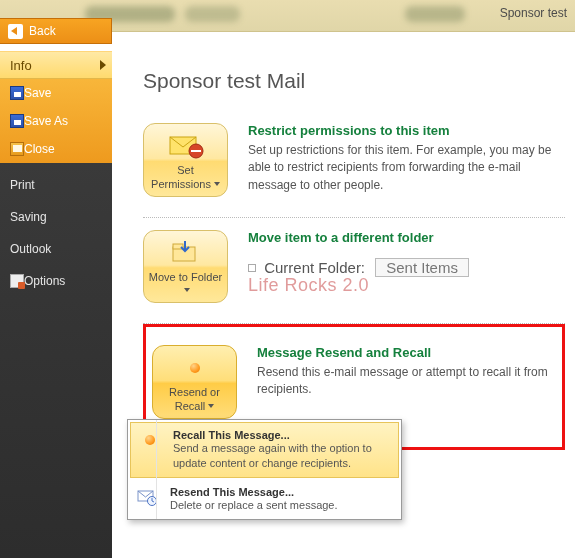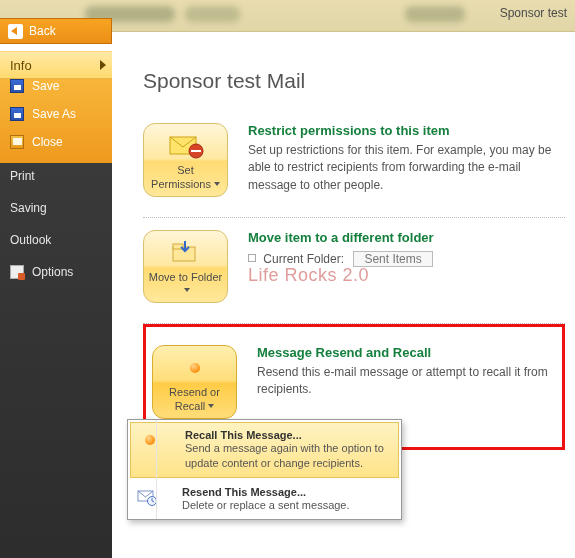--- a/index.html
+++ b/index.html
@@ -12,50 +12,50 @@
   .topbar .title{position:absolute;right:8px;top:6px;font-size:12px;color:#4b4b4b;}
   
   .backbar{position:absolute;left:0;top:18px;width:112px;height:26px;background:linear-gradient(#f7a422,#ec8f16);color:#fff;display:flex;align-items:center;gap:6px;padding-left:8px;border:1px solid #c56f08;border-left:none;}
   .backbar .arrow{width:15px;height:15px;background:#fff;border-radius:2px;position:relative;}
   .backbar .arrow:before{content:"";position:absolute;left:3px;top:3px;border-right:6px solid #ec8f16;border-top:4px solid transparent;border-bottom:4px solid transparent;}
   
   .left{position:absolute;left:0;top:51px;width:112px;height:507px;background:linear-gradient(#3e3e3e,#333 60%,#2d2d2d);color:#ddd;}
   .left .info{background:linear-gradient(#ffe9a5,#ffda6e);color:#6a4a00;height:28px;display:flex;align-items:center;padding:0 10px;font-size:13px;border-top:1px solid #ffd67a;border-bottom:1px solid #e3b74a;position:relative;}
   .left .info .caret{position:absolute;right:6px;top:8px;border-left:6px solid #6a4a00;border-top:5px solid transparent;border-bottom:5px solid transparent;}
   .left .yellow{background:linear-gradient(#f8b63a,#ee9a1e);}
-  .left .item{height:28px;display:flex;gap:8px;padding:0 10px;color:#fff;font-size:12px;}
+  .left .item{height:28px;display:flex;align-items:center;gap:0;padding:0 10px;color:#fff;font-size:12px;}
   .left .dark .item{color:#e5e5e5;}
   .left .dark{padding-top:6px;}
   .left .dark .item{height:32px;}
   .icon-save{width:14px;height:14px;background:linear-gradient(#3a6bd6,#2c52ab);border:1px solid #1d3a80;position:relative;}
   .icon-save:after{content:"";position:absolute;left:3px;bottom:2px;width:7px;height:5px;background:#fff;}
   .icon-close{width:14px;height:14px;background:linear-gradient(#f4c04a,#e69a1c);border:1px solid #b56e0c;position:relative;}
   .icon-close:before{content:"";position:absolute;left:2px;top:2px;width:9px;height:7px;background:#fff8e5;}
   .icon-opts{width:14px;height:14px;background:#eee;border:1px solid #aaa;position:relative;}
   .icon-opts:after{content:"";position:absolute;right:-2px;bottom:-2px;width:7px;height:7px;background:#d85c2a;border-radius:1px;}
   
   .main{position:absolute;left:123px;top:51px;right:0;height:507px;background:#fff;padding:18px 10px 10px 20px;overflow:hidden;}
   .main h1{font-size:21px;font-weight:400;color:#555;margin-bottom:18px;}
   .section{display:flex;gap:20px;padding:12px 0 20px;border-bottom:1px dotted #bbb;}
   .ribbtn{width:85px;border:1px solid #d9c06a;background:linear-gradient(#fff6d8,#ffe8a1 48%,#ffdb72 52%,#ffe89a);border-radius:12px;text-align:center;padding:6px 2px 4px;font-size:11px;color:#4b4b4b;line-height:1.25;flex:0 0 85px;}
   .ribbtn .ic{height:32px;display:flex;align-items:center;justify-content:center;margin-bottom:2px;}
   .ribbtn .drop:after{content:"";display:inline-block;border-top:4px solid #555;border-left:3px solid transparent;border-right:3px solid transparent;margin-left:3px;vertical-align:2px;}
   .sectext h2{font-size:13px;font-weight:700;color:#15803d;margin-bottom:4px;}
   .sectext p{font-size:12px;color:#555;line-height:1.45;}
-  .sectext .cf{margin-top:6px;font-size:12px;color:#555;}
+  .sectext .cf{margin-top:13px;font-size:15px;color:#555;}
   .sectext .cf .chip{display:inline-block;border:1px solid #bbb;background:#f7f7f7;padding:0 10px;margin-left:6px;color:#777;}
   .sectext .wm{color:#c84a4a;font-size:18px;opacity:0.55;margin-top:-2px;letter-spacing:0.5px;}
   
   .ic-envperm svg,.ic-folderarrow svg,.ic-envdot svg{display:block;}
   
   .redbox{border:3px solid #e11; padding:6px 6px 8px; margin-top:0;}
   .section.noborder{border-bottom:none;}
   
   .menu{position:absolute;left:127px;top:419px;width:275px;background:#fff;border:1px solid #9a9a9a;box-shadow:2px 3px 6px rgba(0,0,0,0.25);font-size:11px;z-index:5;}
-  .menu .row{display:flex;align-items:flex-start;gap:24px;padding:6px 8px;}
+  .menu .row{display:flex;align-items:flex-start;gap:12px;padding:6px 8px;}
   .menu .row.hi{background:linear-gradient(#fff3c2,#ffe389);border:1px solid #e7c45a;margin:2px;}
   .menu .row .mi{width:22px;height:22px;flex:0 0 22px;display:flex;align-items:center;justify-content:center;}
   .menu .row b{display:block;color:#333;font-size:11px;font-weight:700;}
   .menu .row span{display:block;color:#555;line-height:1.35;}
   .menu .gutter{position:absolute;left:28px;top:0;bottom:0;border-left:1px solid #e3e3e3;}
   .dotorange{width:10px;height:10px;border-radius:50%;background:radial-gradient(circle at 35% 30%,#ffd48a,#ff9a1e 60%,#e07400);}
   .properties{position:absolute;left:238px;top:471px;font-size:12px;color:#555;z-index:1;white-space:nowrap;}
 </style>
 </head>
 <body>

